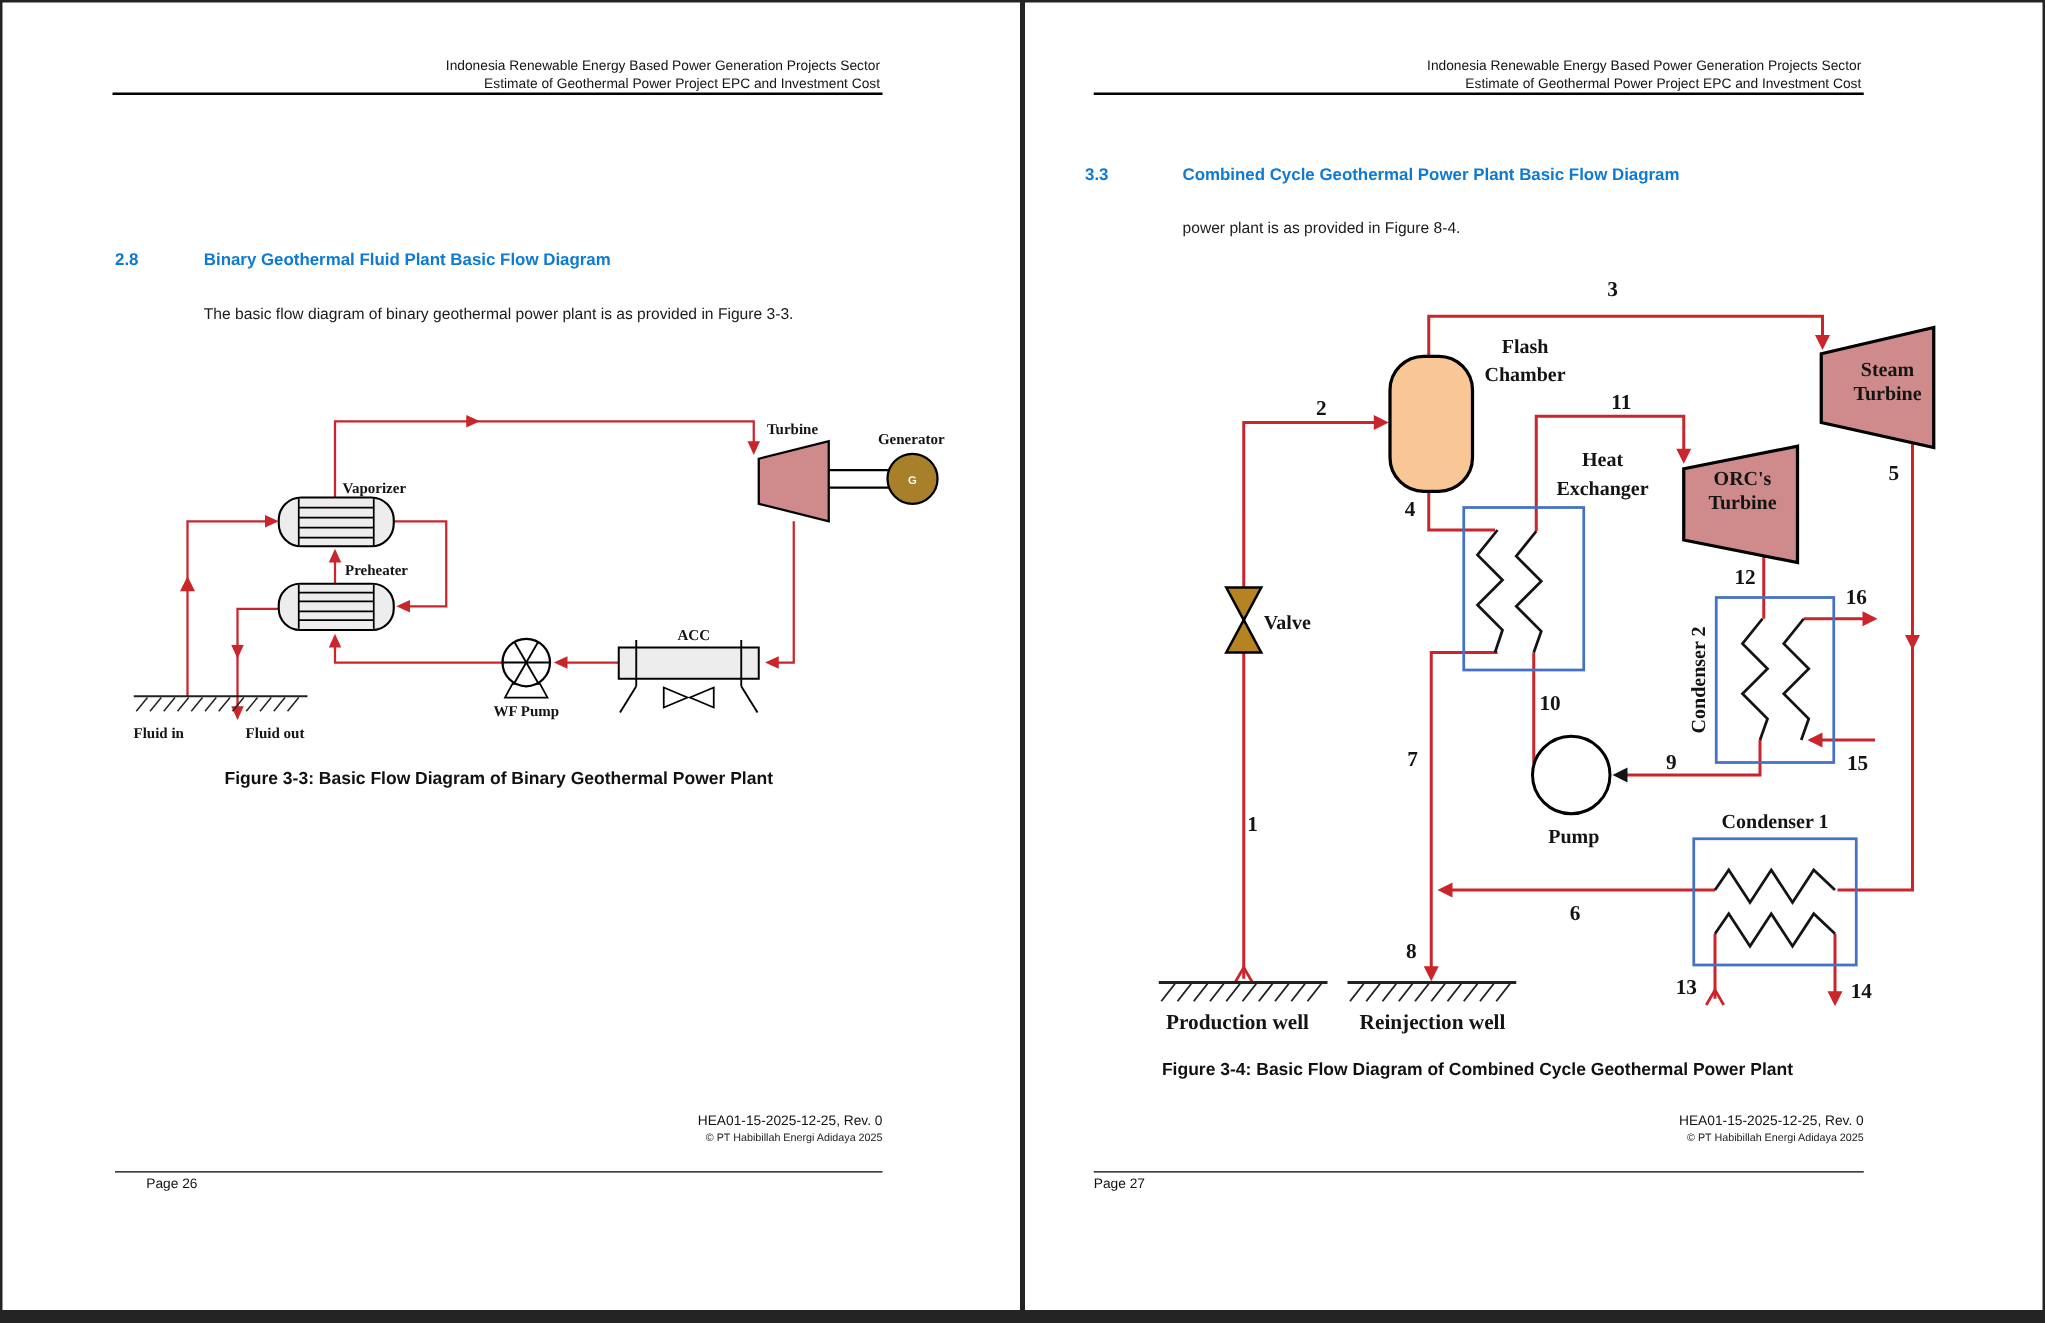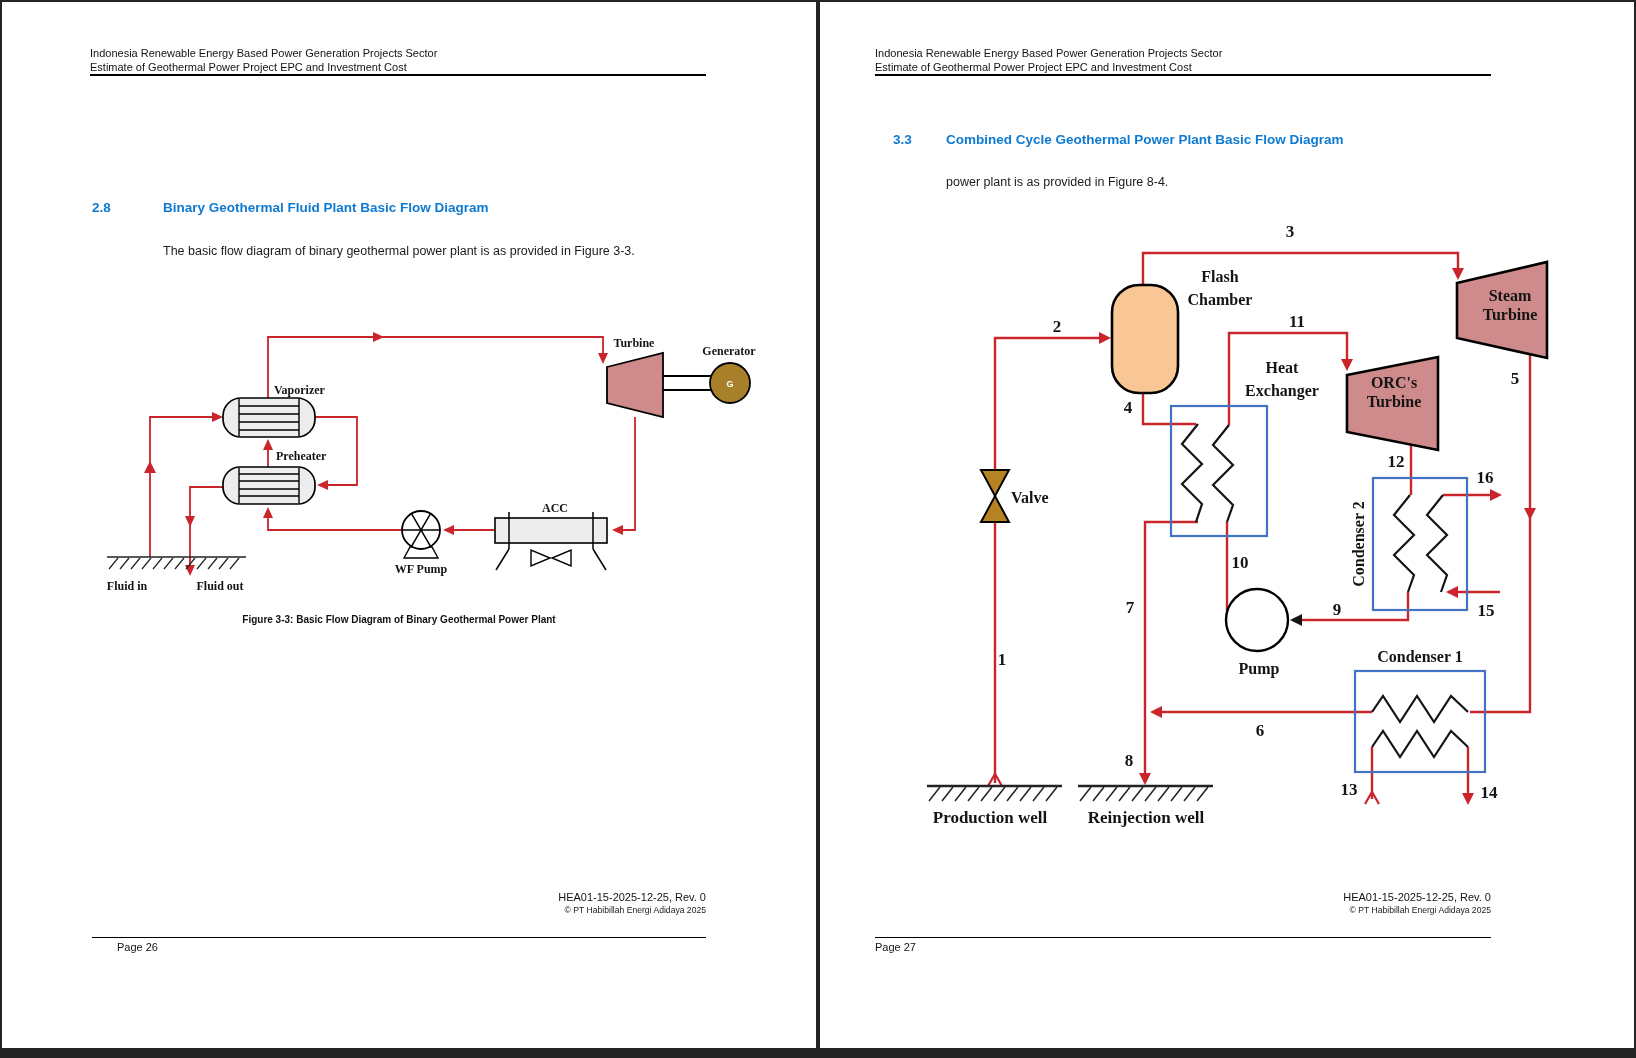--- a/index.html
+++ b/index.html
@@ -3,28 +3,28 @@
 <meta charset="utf-8">
 <style>
   html,body{margin:0;padding:0;}
   body{
     width:1636px;height:1058px;position:relative;background:#242424;
     font-family:"Liberation Sans",sans-serif;overflow:hidden;
   }
   .page{position:absolute;top:2px;height:1046px;width:814px;background:#ffffff;}
   #page-left{left:2px;}
   #page-right{left:820px;}
-  .hdr{position:absolute;top:44px;width:614px;
+  .hdr{position:absolute;top:44px;width:614px;text-align:right;
        font-size:11px;line-height:14px;color:#131313;}
   .hdr-rule{position:absolute;top:72px;height:1.5px;background:#000;}
   .sec-row{position:absolute;color:#0F7AD1;font-weight:bold;font-size:13.5px;}
   .body-text{position:absolute;font-size:12.5px;line-height:20px;color:#1b1b1b;}
   .jline{text-align:justify;text-align-last:justify;}
   .caption{position:absolute;width:614px;text-align:center;font-weight:bold;
-           font-size:10px;color:#111;}
+           font-size:14px;color:#111;}
   .ftr-rule{position:absolute;top:935px;height:1.2px;background:#000;}
   .pageno{position:absolute;top:939px;font-size:11px;color:#131313;}
   .ftr-right{position:absolute;top:889px;width:614px;text-align:right;
              font-size:11px;line-height:13px;color:#131313;}
   .copy{font-size:8.6px;color:#222;}
   svg{position:absolute;}
   .sv-serif{font-family:"Liberation Serif","DejaVu Serif",serif;font-weight:bold;fill:#141414;}
 </style>
 </head>
 <body>
@@ -151,21 +151,21 @@
   </div>
 </div>
 
 <div class="page" id="page-right">
   <div class="hdr" style="left:55px;">
     <div>Indonesia Renewable Energy Based Power Generation Projects Sector</div>
     <div>Estimate of Geothermal Power Project EPC and Investment Cost</div>
   </div>
   <div class="hdr-rule" style="left:55px;width:616px;"></div>
 
-  <div class="sec-row" style="left:73px;top:130px;">3.3</div>
+  <div class="sec-row" style="left:48px;top:130px;">3.3</div>
   <div class="sec-row" style="left:126px;top:130px;">Combined Cycle Geothermal Power Plant Basic Flow Diagram</div>
 
   <div class="body-text" style="left:126px;top:170px;width:545px;">
     <div>power plant is as provided in Figure 8-4.</div>
   </div>
 
   <svg viewBox="0 0 680 620" style="left:60px;top:213px;width:680px;height:620px;">
 
     <g stroke="#C9252B" stroke-width="2.4" fill="none">
       <path d="M115,568 V123 H226"></path>
@@ -263,20 +263,21 @@
       <text x="360" y="353">10</text>
       <text x="417" y="112">11</text>
       <text x="516" y="252">12</text>
       <text x="469" y="580">13</text>
       <text x="609" y="583">14</text>
       <text x="606" y="401">15</text>
       <text x="605" y="268">16</text>
     </g>
   </svg>
 
+  <div class="caption" style="left:55px;top:845px;">Figure 3-4: Basic Flow Diagram of Combined Cycle Geothermal Power Plant</div>
 
   <div class="ftr-rule" style="left:55px;width:616px;"></div>
   <div class="pageno" style="left:55px;">Page 27</div>
   <div class="ftr-right" style="left:57px;">
     <div>HEA01-15-2025-12-25, Rev. 0</div>
     <div class="copy">© PT Habibillah Energi Adidaya 2025</div>
   </div>
 </div>
 
 </body></html>

